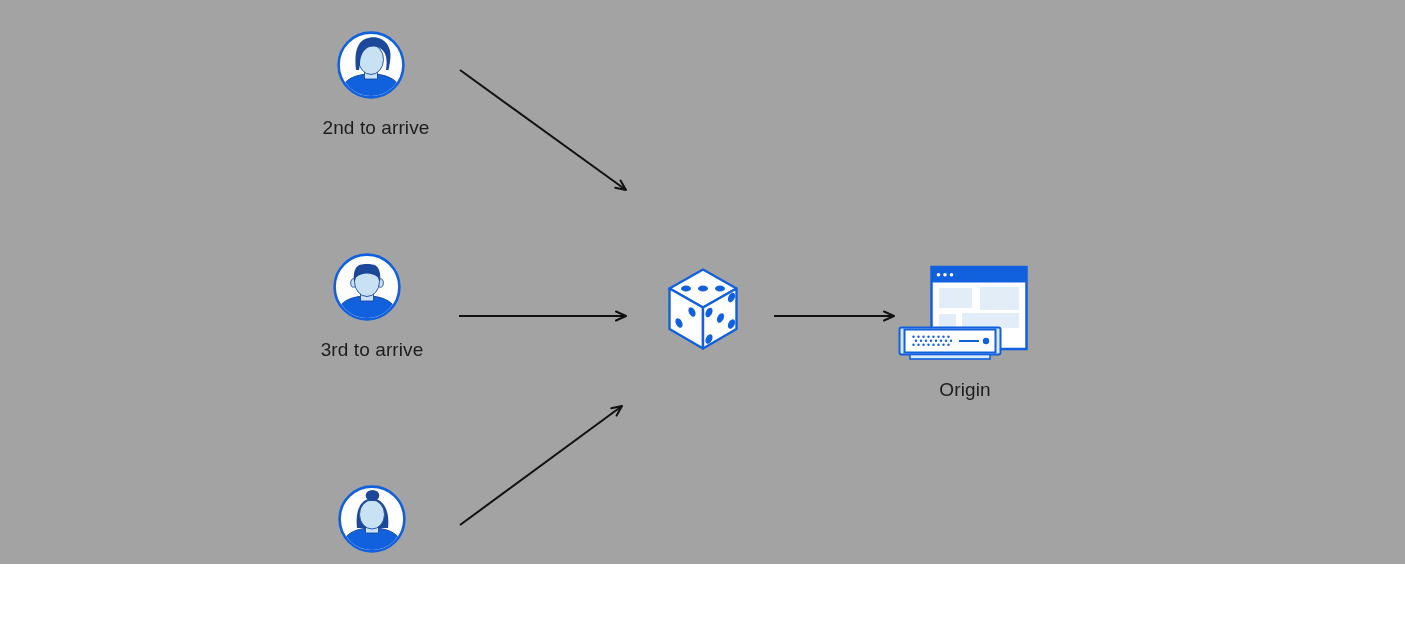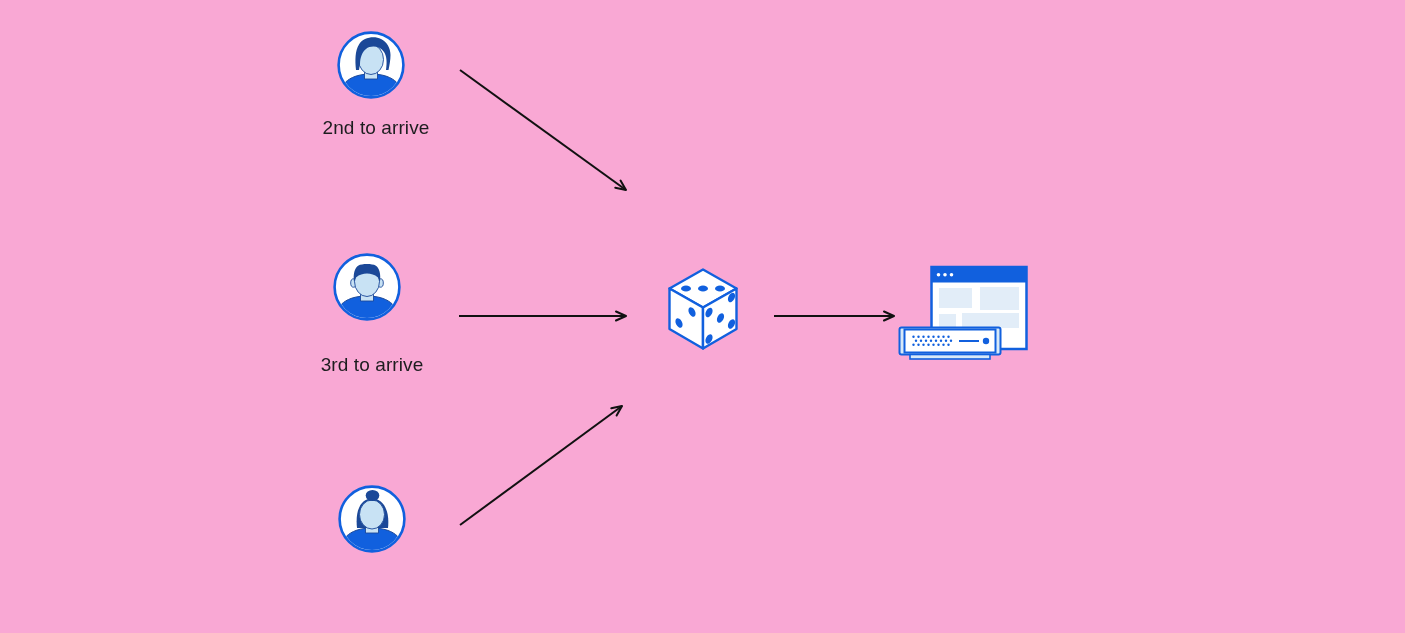--- a/index.html
+++ b/index.html
@@ -1,19 +1,19 @@
 <!DOCTYPE html>
 <html><head>
 <meta charset="utf-8">
 <style>
   html,body { margin:0; padding:0; background:#ffffff; }
   .canvas {
     position:relative;
-    width:1405px; height:633px;
-    background:#f9a8d4;
+    width:1405px; height:564px;
+    background:#a3a3a3;
     font-family:"Liberation Sans","DejaVu Sans",sans-serif;
     overflow:hidden;
   }
   .abs { position:absolute; }
   .node-label {
     position:absolute;
     width:180px;
     text-align:center;
     font-size:19px;
     line-height:1.2;
@@ -65,21 +65,21 @@
     <g clip-path="url(#clipA2)">
       <path d="M1,71 C3,52 16,44 35,44 C54,44 67,52 69,71 Z" fill="#1160de" stroke="#1b4898" stroke-width="1"></path>
       <path d="M28.5,33 L28.5,49 L41.5,49 L41.5,33 Z" fill="#c8e2f4" stroke="#1b4898" stroke-width="0.9"></path>
       <ellipse cx="21.5" cy="31" rx="2.8" ry="4.2" fill="#c8e2f4" stroke="#1b4898" stroke-width="0.9"></ellipse>
       <ellipse cx="48.5" cy="31" rx="2.8" ry="4.2" fill="#c8e2f4" stroke="#1b4898" stroke-width="0.9"></ellipse>
       <ellipse cx="35" cy="29.5" rx="12.5" ry="15" fill="#c8e2f4" stroke="#1b4898" stroke-width="0.9"></ellipse>
       <path d="M22,30 C21,22 22.5,16 26.5,13.5 C29.5,11.5 40.5,11.5 43.5,13.5 C47.5,16 49,22 48,30
                L46,25.5 C42.5,22.5 39,21.5 35,21.5 C31,21.5 27.5,22.5 24,25.5 Z" fill="#1b4898"></path>
     </g>
   </svg>
-  <div class="node-label" style="left:282px;top:354px">3rd to arrive</div>
+  <div class="node-label" style="left:282px;top:339px">3rd to arrive</div>
 
   <svg class="abs" style="left:337px;top:484px" width="70" height="70" viewBox="0 0 70 70">
     <defs>
         <clipPath id="clipA3">
           <circle cx="35" cy="35" r="31"></circle>
         </clipPath>
       </defs>
     <circle cx="35" cy="35" r="32.4" fill="#ffffff" stroke="#1160de" stroke-width="2.6"></circle>
     <g clip-path="url(#clipA3)">
       <path d="M1,71 C3,52 16,44 35,44 C54,44 67,52 69,71 Z" fill="#1160de" stroke="#1b4898" stroke-width="1"></path>
@@ -151,14 +151,15 @@
           <circle cx="35.5" cy="86.8" r="1.2"></circle>
           <circle cx="40.5" cy="86.8" r="1.2"></circle>
           <circle cx="45.5" cy="86.8" r="1.2"></circle>
           <circle cx="50.5" cy="86.8" r="1.2"></circle>
           <circle cx="55.5" cy="86.8" r="1.2"></circle>
       </g>
       <line x1="66" y1="83" x2="86" y2="83" stroke="#1160de" stroke-width="2"></line>
       <circle cx="93" cy="83" r="3.2" fill="#1160de"></circle>
     </g>
   </svg>
+  <div class="node-label" style="left:875px;top:379px">Origin</div>
 
 </div>
 
 </body></html>

